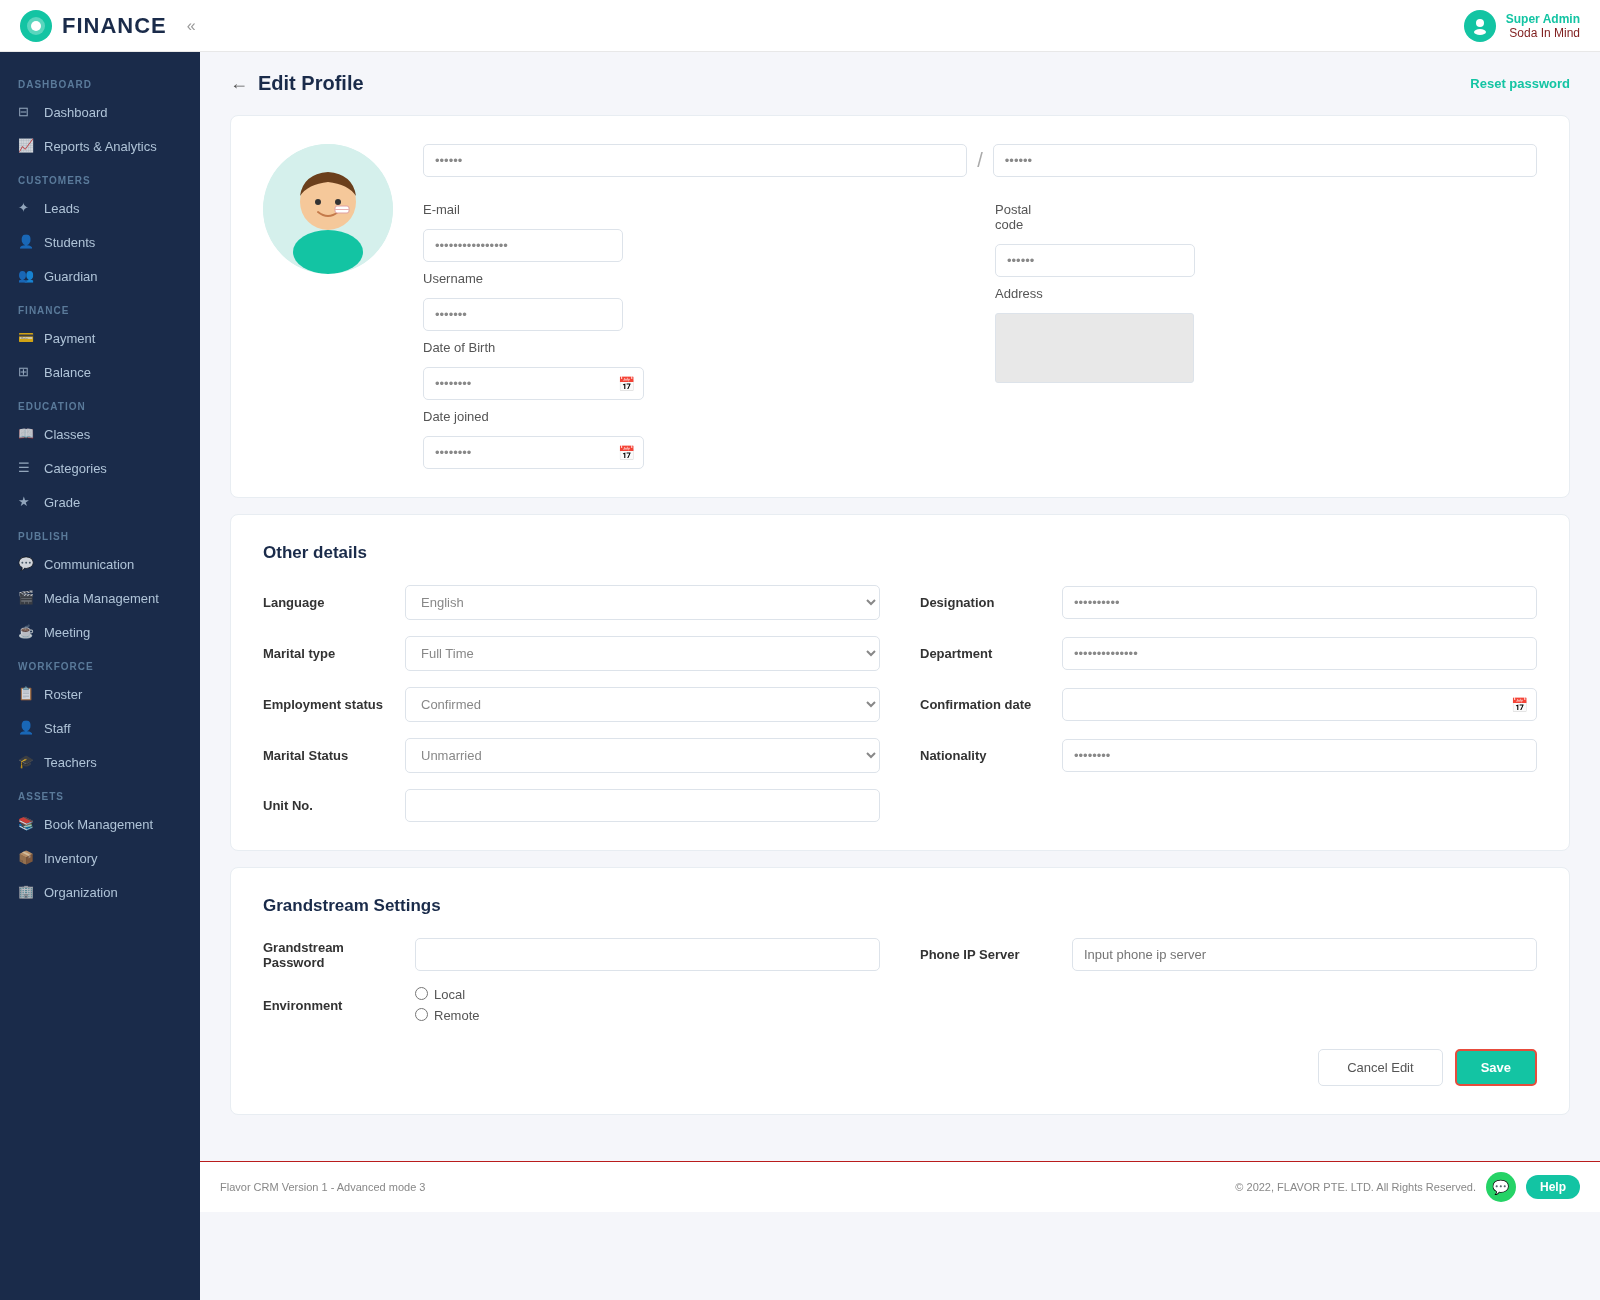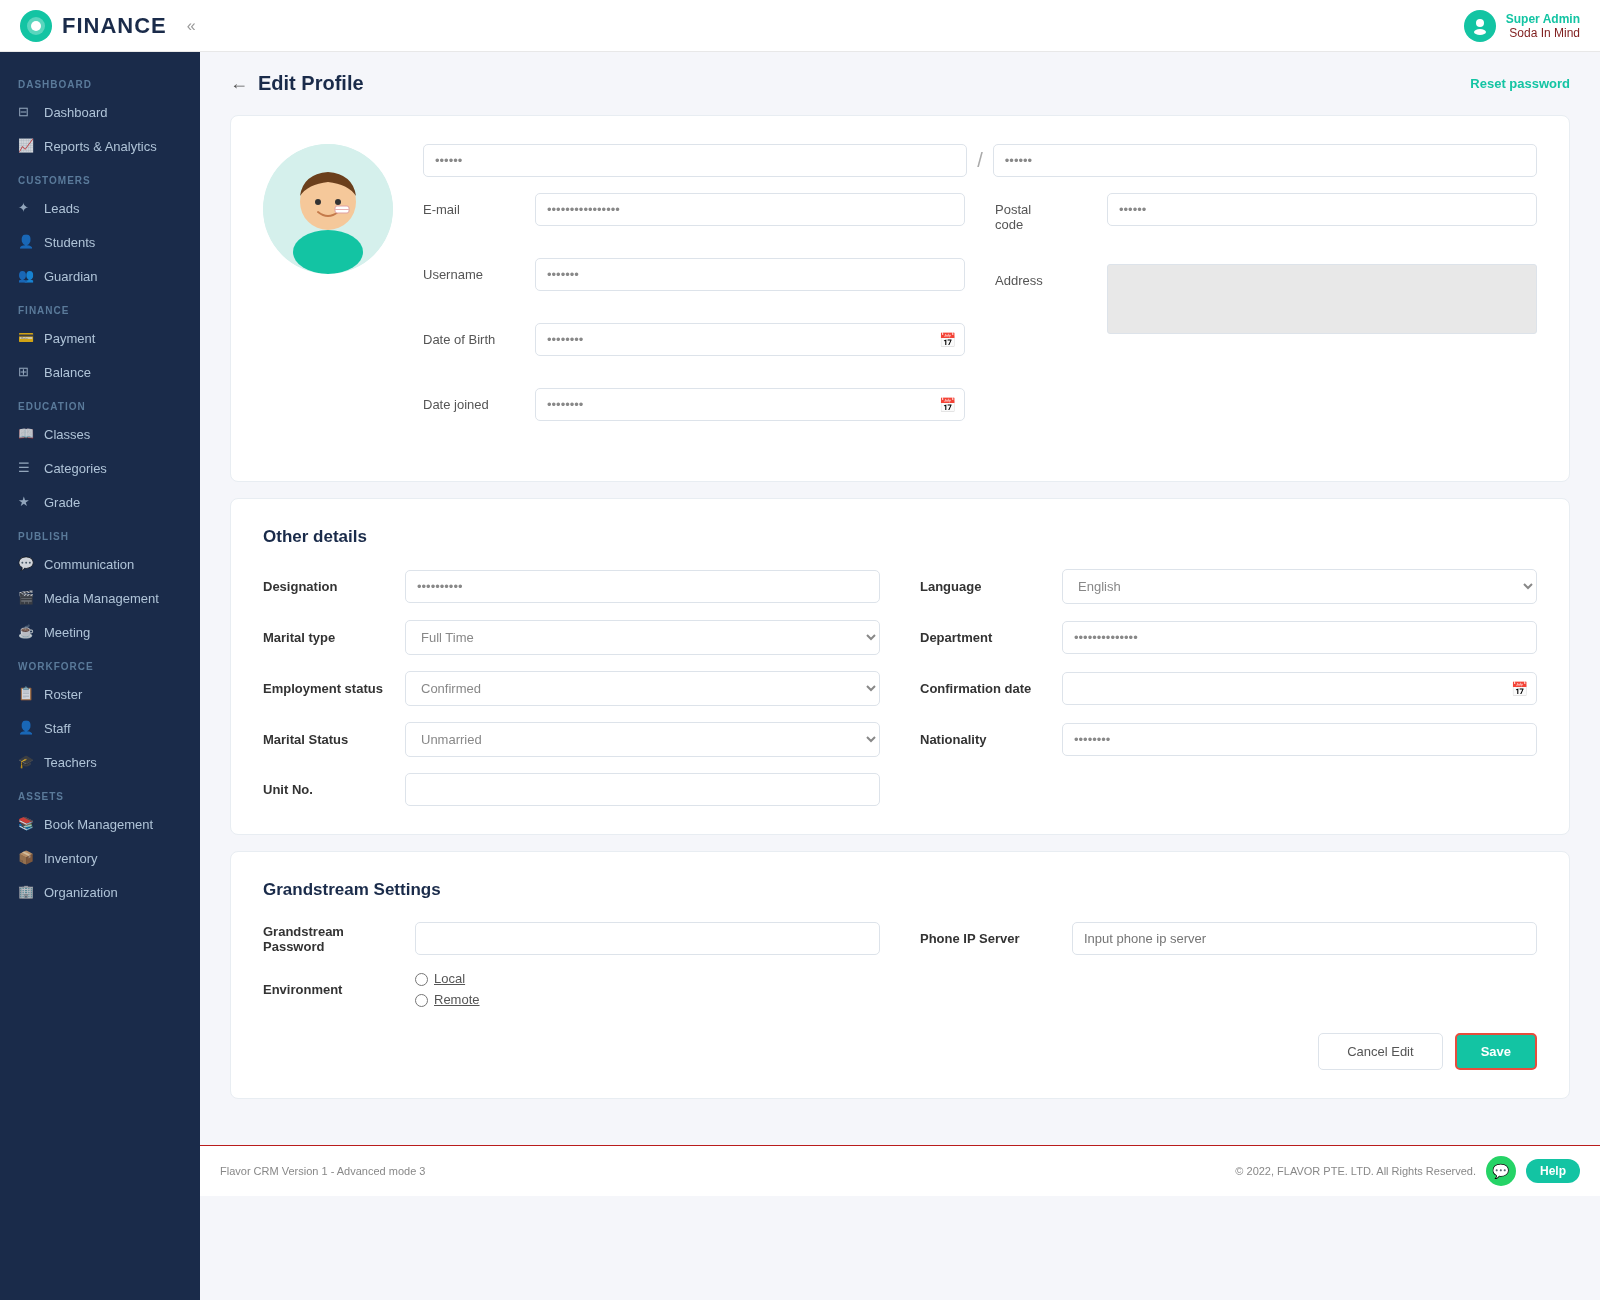--- a/index.html
+++ b/index.html
@@ -127,21 +127,22 @@
     textarea { resize: none; height: 70px; }
     .input-with-icon { position: relative; }
     .input-with-icon input { padding-right: 32px; }
     .cal-icon { position: absolute; right: 8px; top: 50%; transform: translateY(-50%); color: #aaa; font-size: 14px; }
 
     
     .field-row {
       display: flex;
       align-items: flex-start;
       gap: 12px;
-      margin-bottom: 32px;
+      margin-bottom: 0;
+      flex-direction: column;
     }
     .field-label {
       width: 100px;
       font-size: 13px;
       color: #555;
       font-weight: 500;
       padding-top: 9px;
       flex-shrink: 0;
     }
     .field-input { flex: 1; }
@@ -196,21 +197,21 @@
     .grand-row { display: flex; align-items: center; gap: 12px; }
     .password-field {
       background: #fffff0;
       border: 1px solid #e0ddb0;
       color: #aaa;
       letter-spacing: 4px;
     }
 
     
     .radio-group { display: flex; flex-direction: column; gap: 6px; }
-    .radio-item { display: flex; align-items: flex-end; gap: 6px; font-size: 13px; color: #555; text-decoration: underline; }
+    .radio-item { display: flex; align-items: flex-start; gap: 6px; font-size: 13px; color: #555; }
     .radio-item input[type="radio"] { accent-color: #13c4a3; }
 
     
     .form-actions {
       display: flex;
       justify-content: flex-end;
       gap: 12px;
       margin-top: 10px;
       padding-top: 16px;
     }
@@ -482,34 +483,34 @@
           </div>
         </div>
       </div>
 
       <div class="card">
         <div class="section-title">Other details</div>
 
         <div class="details-grid">
 
           <div class="detail-row">
-            <div class="detail-label">Designation</div>
-            <div class="detail-field">
-              <input type="text" class="blurred" value="••••••••••" style="">
-            </div>
-          </div>
-          <div class="detail-row">
             <div class="detail-label">Language</div>
             <div class="detail-field">
               <select>
                 <option>English</option>
                 <option>Malay</option>
                 <option>Chinese</option>
                 <option>Tamil</option>
               </select>
+            </div>
+          </div>
+          <div class="detail-row">
+            <div class="detail-label">Designation</div>
+            <div class="detail-field">
+              <input type="text" class="blurred" value="••••••••••" style="">
             </div>
           </div>
 
           <div class="detail-row">
             <div class="detail-label">Marital type</div>
             <div class="detail-field">
               <select>
                 <option>Full Time</option>
                 <option>Part Time</option>
                 <option>Contract</option>

